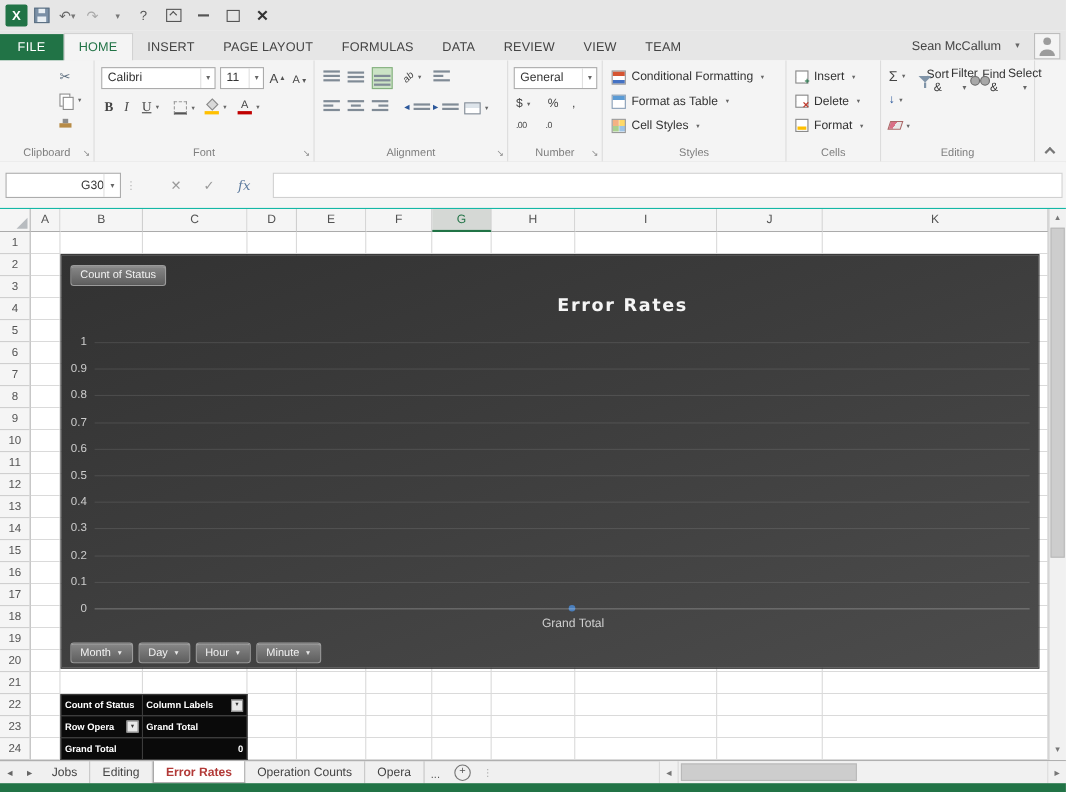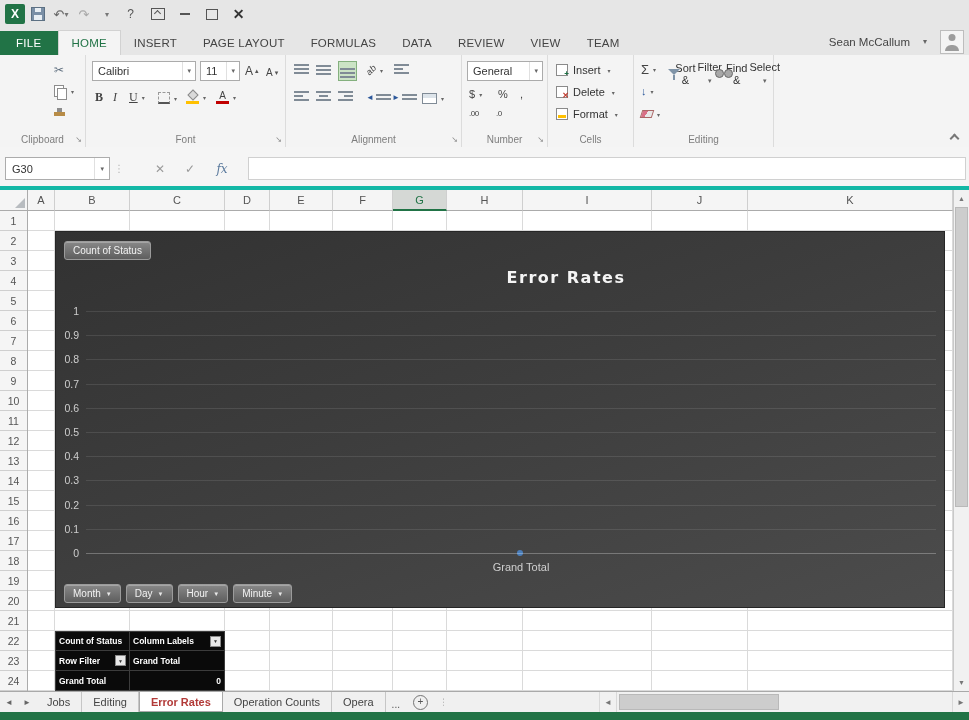--- a/index.html
+++ b/index.html
@@ -151,21 +151,21 @@
   .binoc::before,.binoc::after{content:"";position:absolute;top:0;width:9px;height:9px;
       border:1px solid #6a6a6a;border-radius:50%;background:#a8a8a8;box-sizing:border-box;}
   .binoc::before{left:0;} .binoc::after{right:0;}
   .ribbon-tail{flex:1;position:relative;}
   .collapse-chevron{position:absolute;right:10px;bottom:6px;width:9px;height:8px;}
   .collapse-chevron::before{content:"";position:absolute;left:1px;top:2px;width:5px;height:5px;
       border-top:2px solid #777;border-left:2px solid #777;transform:rotate(45deg);}
 
   
   .fbar{position:absolute;top:147px;left:0;right:0;height:43px;background:#f5f5f5;
-        border-bottom:4px solid #14b8a6;box-sizing:border-box;}
+        border-bottom:1px solid #14b8a6;box-sizing:border-box;text-align:right;}
   .namebox{position:absolute;left:5px;top:10px;width:105px;height:23px;background:#fff;
            border:1px solid #acacac;box-sizing:border-box;display:flex;align-items:center;font-size:11px;color:#333;}
   .nb-text{padding-left:6px;flex:1;}
   .nb-dd{font-size:7px;color:#666;padding:0 5px;border-left:1px solid #e0e0e0;
          align-self:stretch;display:flex;align-items:center;}
   .fb-sep{position:absolute;left:114px;top:10px;height:23px;display:flex;align-items:center;
           color:#b5b5b5;font-size:10px;}
   .fb-btn{position:absolute;top:10px;height:23px;width:24px;display:flex;align-items:center;
           justify-content:center;font-size:12px;color:#9a9a9a;}
   .fb-fx{font-family:"DejaVu Serif",serif;font-style:italic;color:#5b7a9d;font-size:12px;}
@@ -478,20 +478,38 @@
       <div class="tool" style="left:7px;top:50px">
           <span class="decm">.00</span>
         </div>
       <div class="tool" style="left:34px;top:50px">
           <span class="decm">.0</span>
         </div>
       <div class="glabel">Number</div>
       <span class="launcher">↘</span>
     </div>
 
+    <div class="rgroup" style="width:167px">
+      <div class="srow" style="top:6px">
+          <span class="cf-ico"></span>
+          <span>Conditional Formatting</span>
+          <span class="dd2">▾</span>
+        </div>
+      <div class="srow" style="top:28px">
+          <span class="ft-ico"></span>
+          <span>Format as Table</span>
+          <span class="dd2">▾</span>
+        </div>
+      <div class="srow" style="top:50px">
+          <span class="cs-ico"></span>
+          <span>Cell Styles</span>
+          <span class="dd2">▾</span>
+        </div>
+      <div class="glabel">Styles</div>
+    </div>
 
     <div class="rgroup" style="width:86px">
       <div class="srow" style="top:6px">
           <span class="grid-ico">
             <span class="ov ov-green">+</span>
           </span>
           <span>Insert</span>
           <span class="dd2">▾</span>
         </div>
       <div class="srow" style="top:28px">
@@ -679,21 +697,21 @@
           <div class="pcell">
             <span class="ptext">Count of Status</span>
           </div>
           <div class="pcell">
             <span class="ptext">Column Labels</span>
             <span class="picon">▼</span>
           </div>
         </div>
         <div class="prow">
           <div class="pcell">
-            <span class="ptext">Row Filter</span>
+            <span class="ptext">Row Opera</span>
             <span class="picon">▼</span>
           </div>
           <div class="pcell">
             <span class="ptext">Grand Total</span>
           </div>
         </div>
         <div class="prow">
           <div class="pcell">
             <span class="ptext">Grand Total</span>
           </div>

